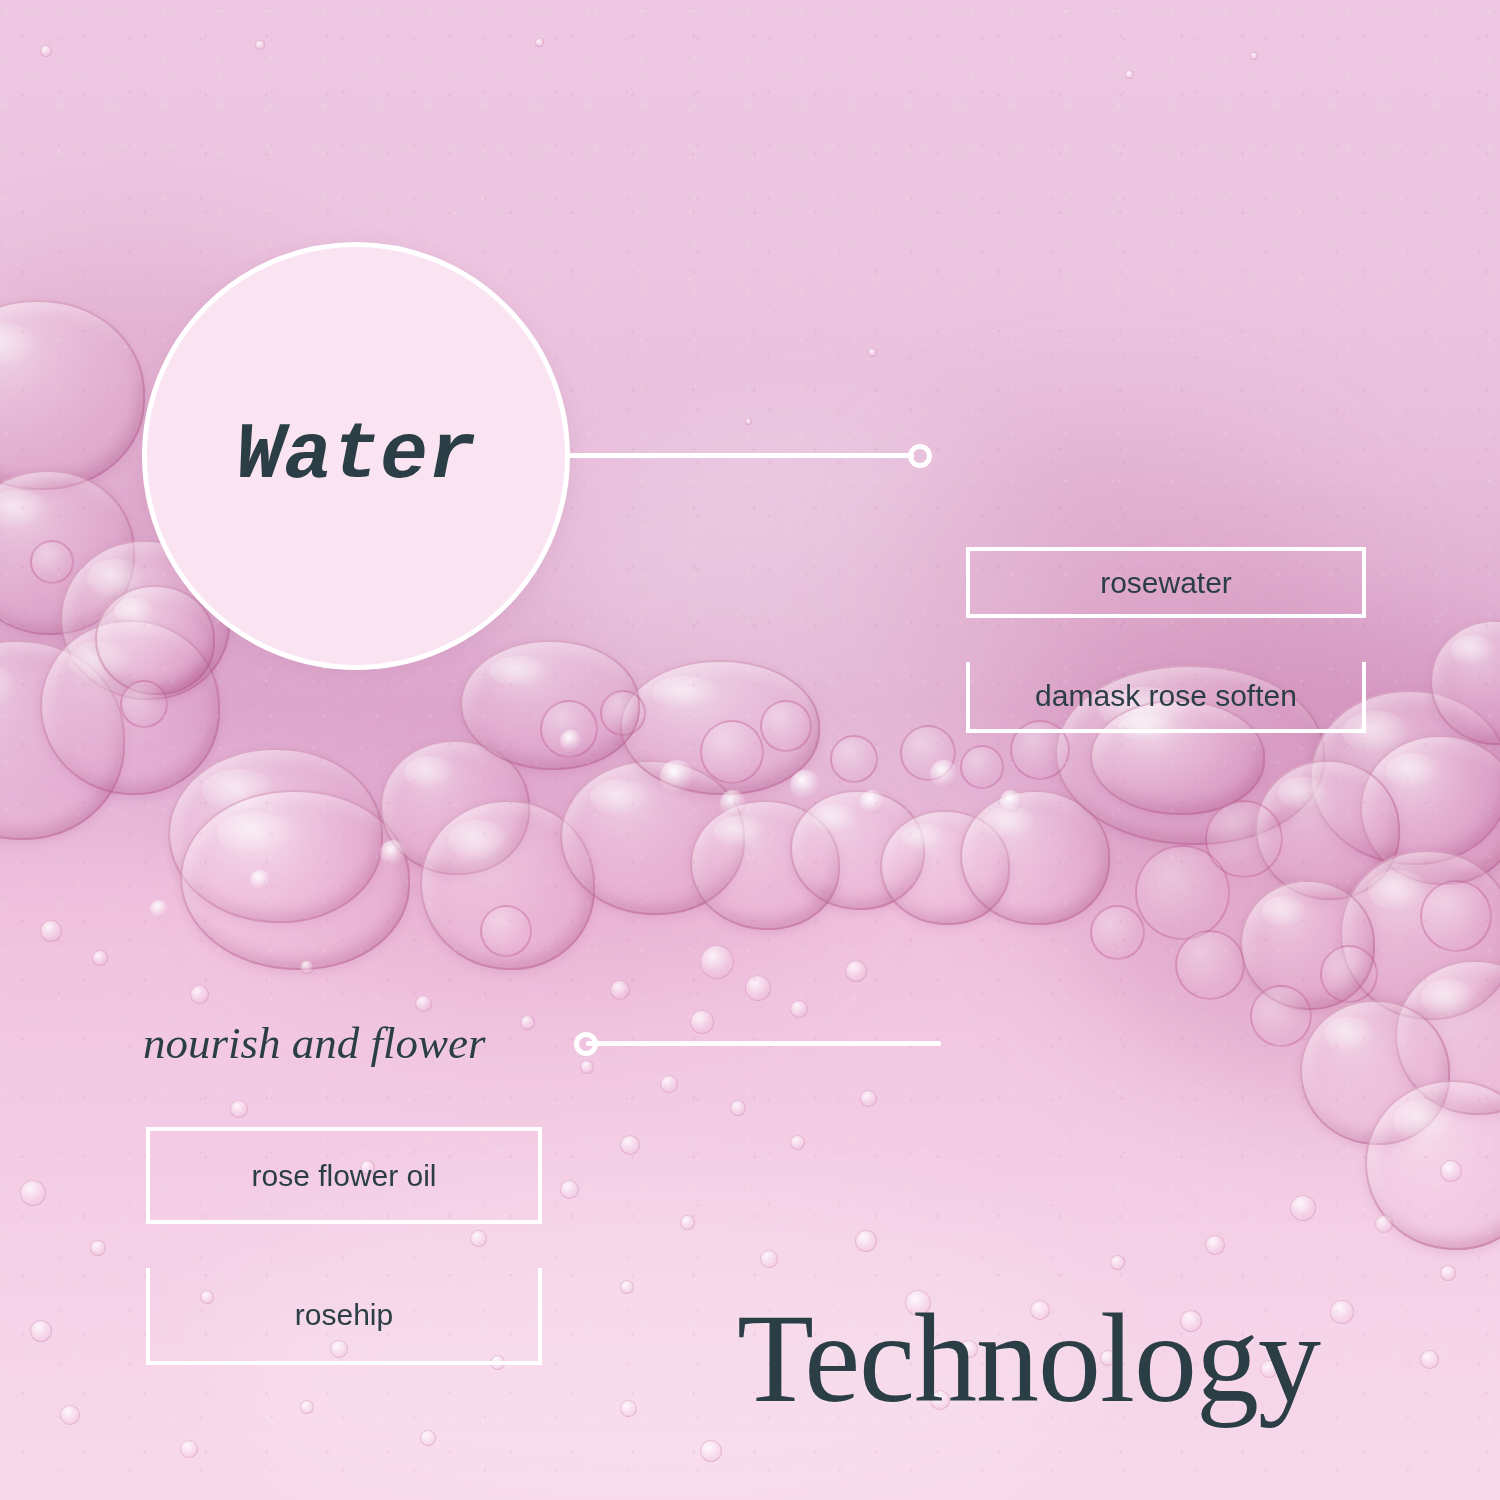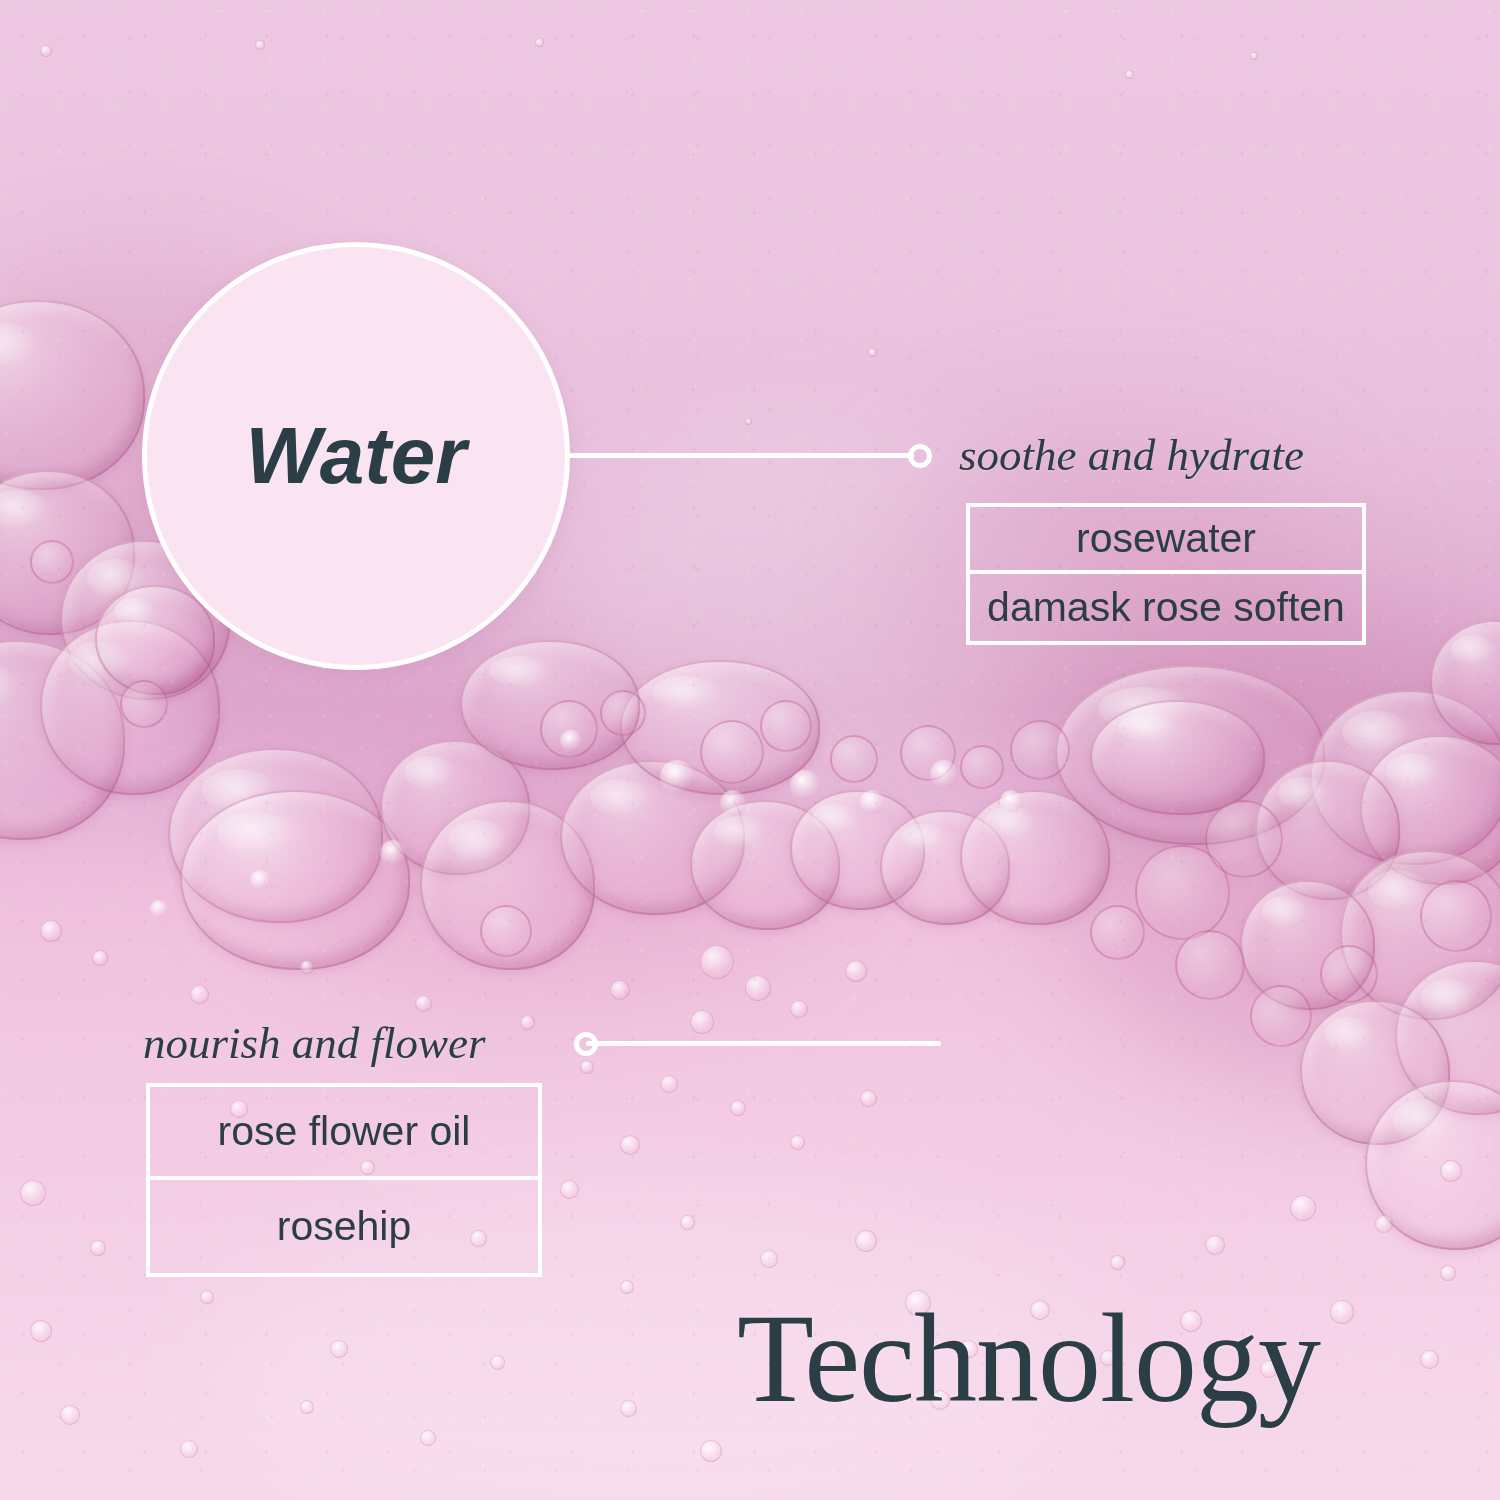--- a/index.html
+++ b/index.html
@@ -101,21 +101,21 @@
   #title-technology { left:737px; top:1296px; font-size:126px; letter-spacing:-1px; }
 
   .phase-circle {
     position:absolute; border-radius:50%;
     background:#fbe4f1;
     border:5px solid #ffffff;
     display:flex; align-items:center; justify-content:center;
     box-shadow:0 4px 20px rgba(150,70,120,0.10);
   }
   .phase-circle span {
-    font-family:Liberation Sans, sans-serif;
+    font-family:Liberation Mono, monospace;
     font-style:italic; font-weight:bold;
     color:#2c3e45;
     line-height:1;
   }
   #circle-water { left:142px; top:242px; width:428px; height:428px; }
   #circle-water span { font-size:80px; }
   #circle-oil { left:915px; top:838px; width:428px; height:428px; }
   #circle-oil span { font-size:80px; }
 
   
@@ -140,22 +140,23 @@
     text-shadow:0 1px 2px rgba(255,255,255,0.25);
   }
   #caption-water { left:959px; top:429px; }
   #caption-oil   { left:143px; top:1017px; }
 
   .ingredient-stack { position:absolute; }
   .ingredient-box {
     border:4px solid #ffffff;
     display:flex; align-items:center; justify-content:center;
     color:#2c3e45;
-    font-size:41px;
+    font-size:30px;
     background:transparent;
+    margin-top:44px;
   }
   .ingredient-box + .ingredient-box { border-top:none; }
 
   #stack-water { left:966px; top:503px; width:400px; }
   #stack-water .ingredient-box { height:71px; }
   #stack-oil { left:146px; top:1083px; width:396px; }
   #stack-oil .ingredient-box { height:97px; }
 </style>
 </head>
 <body>
@@ -301,21 +302,20 @@
 
   <div class="headline" id="title-technology">Technology</div>
 
   <div class="phase-circle" id="circle-water">
     <span>Water</span>
   </div>
 
   <div class="connector" id="connector-water"></div>
   <div class="node-ring" id="node-water"></div>
 
-  <div class="caption" id="caption-water">soothe and hydrate</div>
 
   <div class="ingredient-stack" id="stack-water">
     <div class="ingredient-box">rosewater</div>
     <div class="ingredient-box">damask rose soften</div>
   </div>
 
 
   <div class="connector" id="connector-oil"></div>
   <div class="node-ring" id="node-oil"></div>
 

